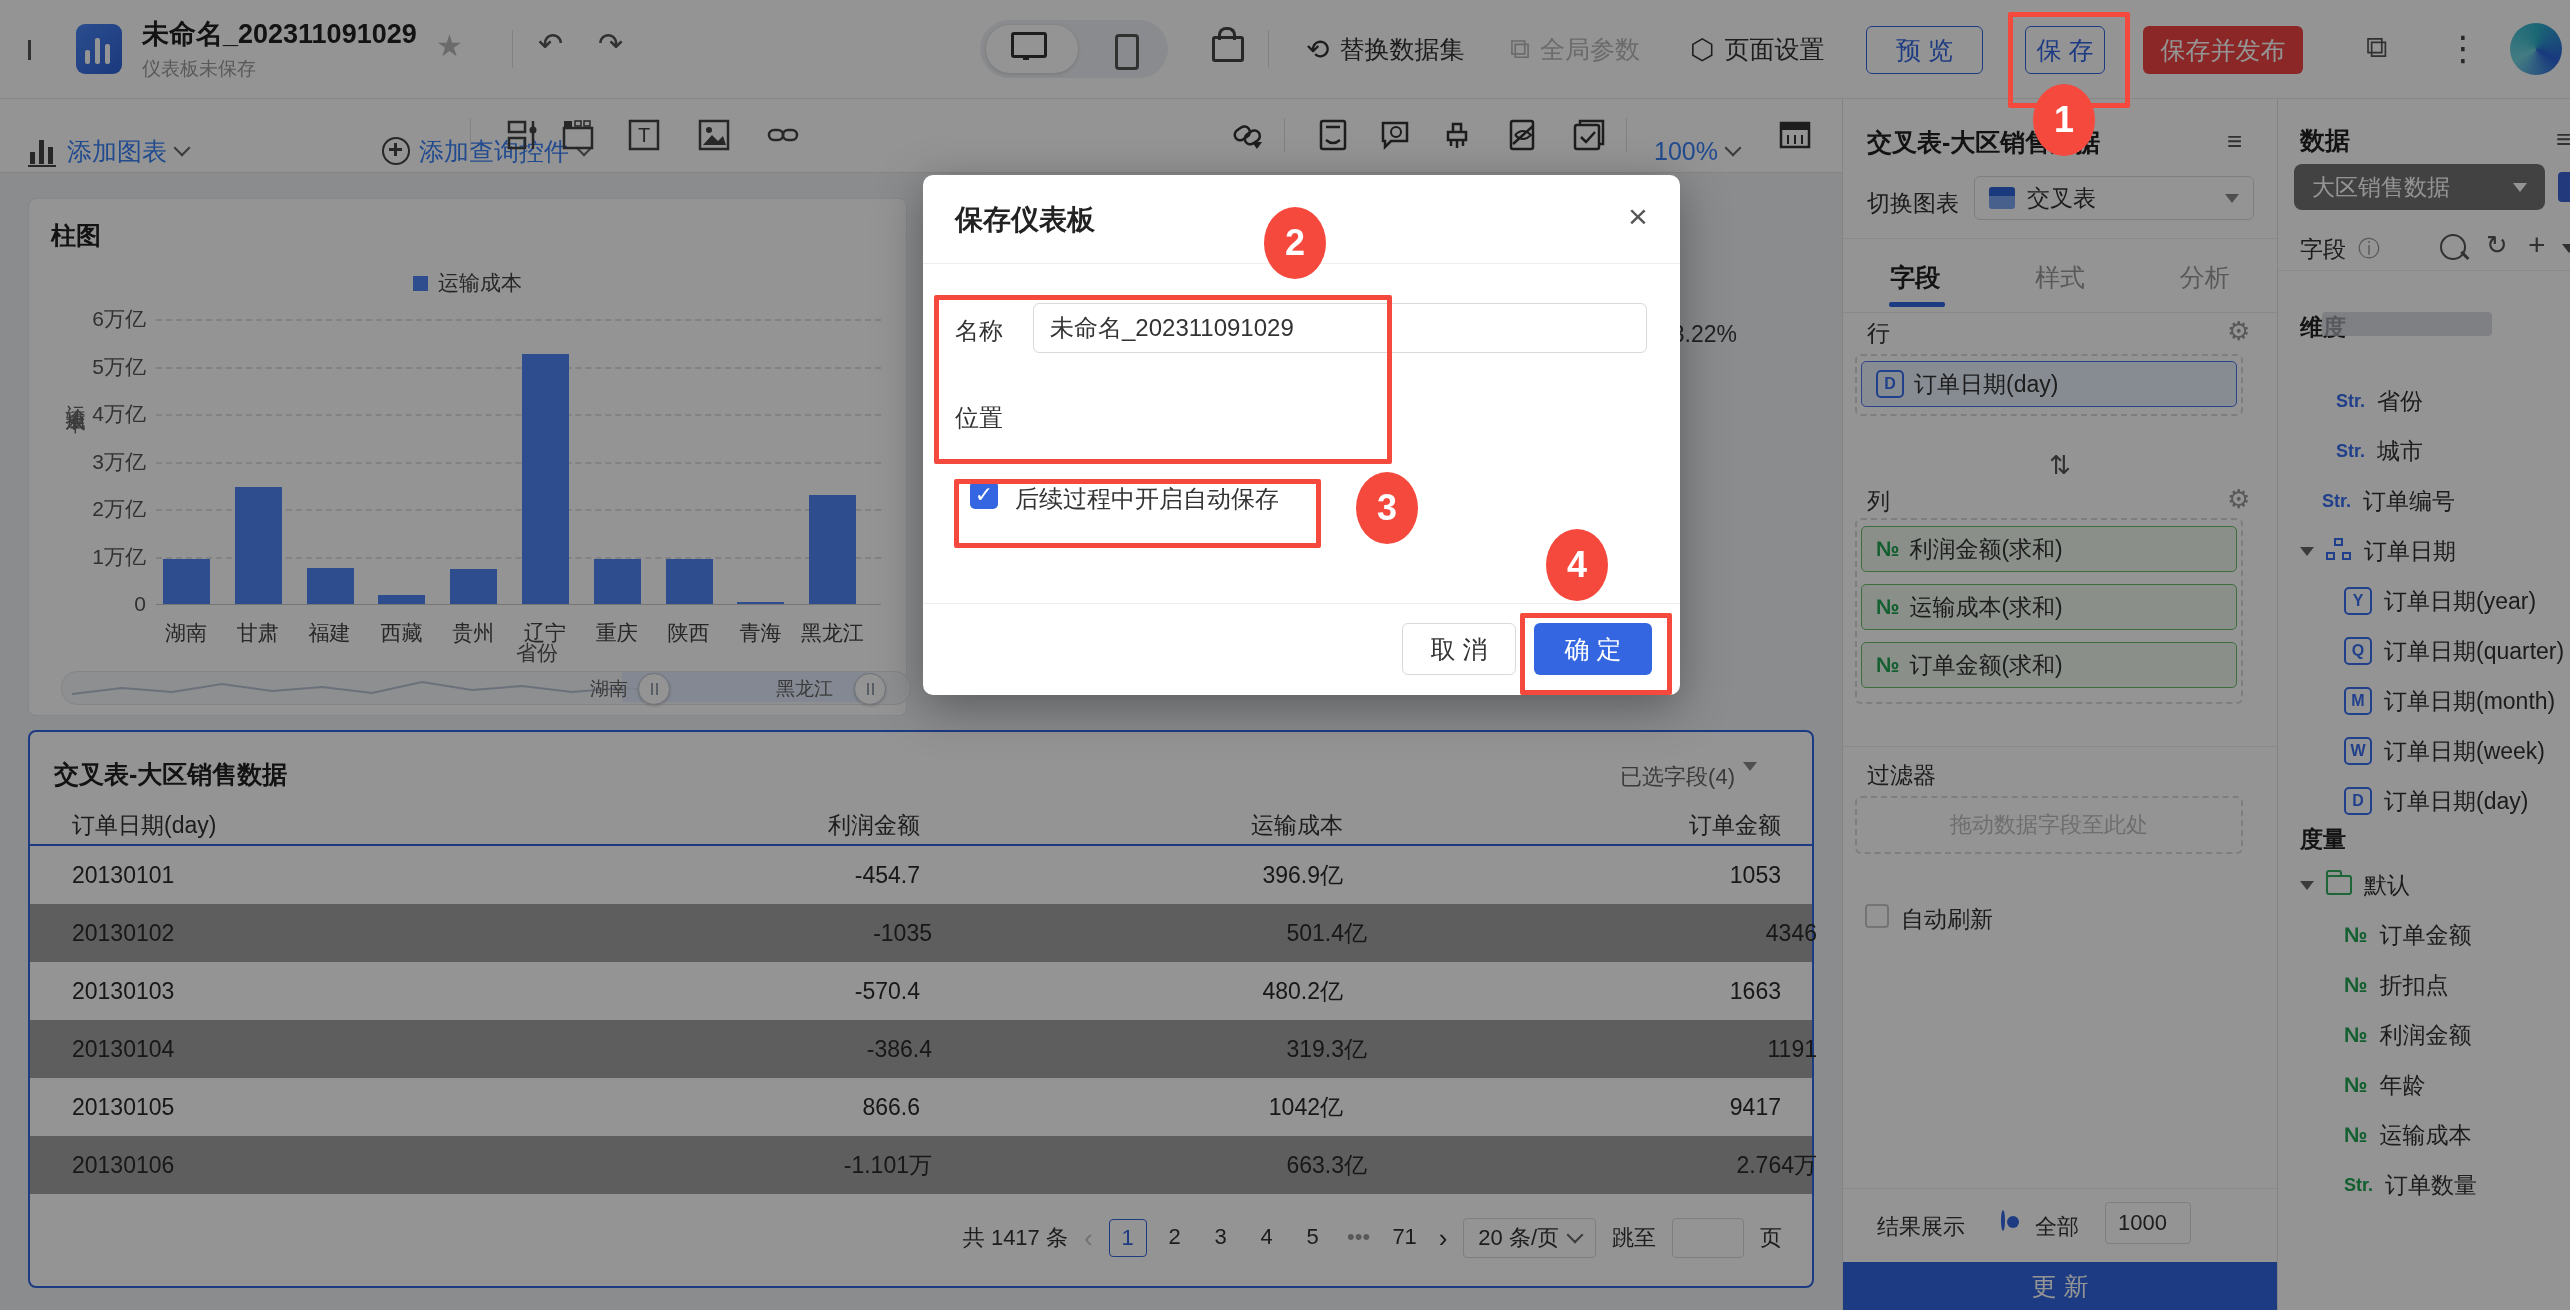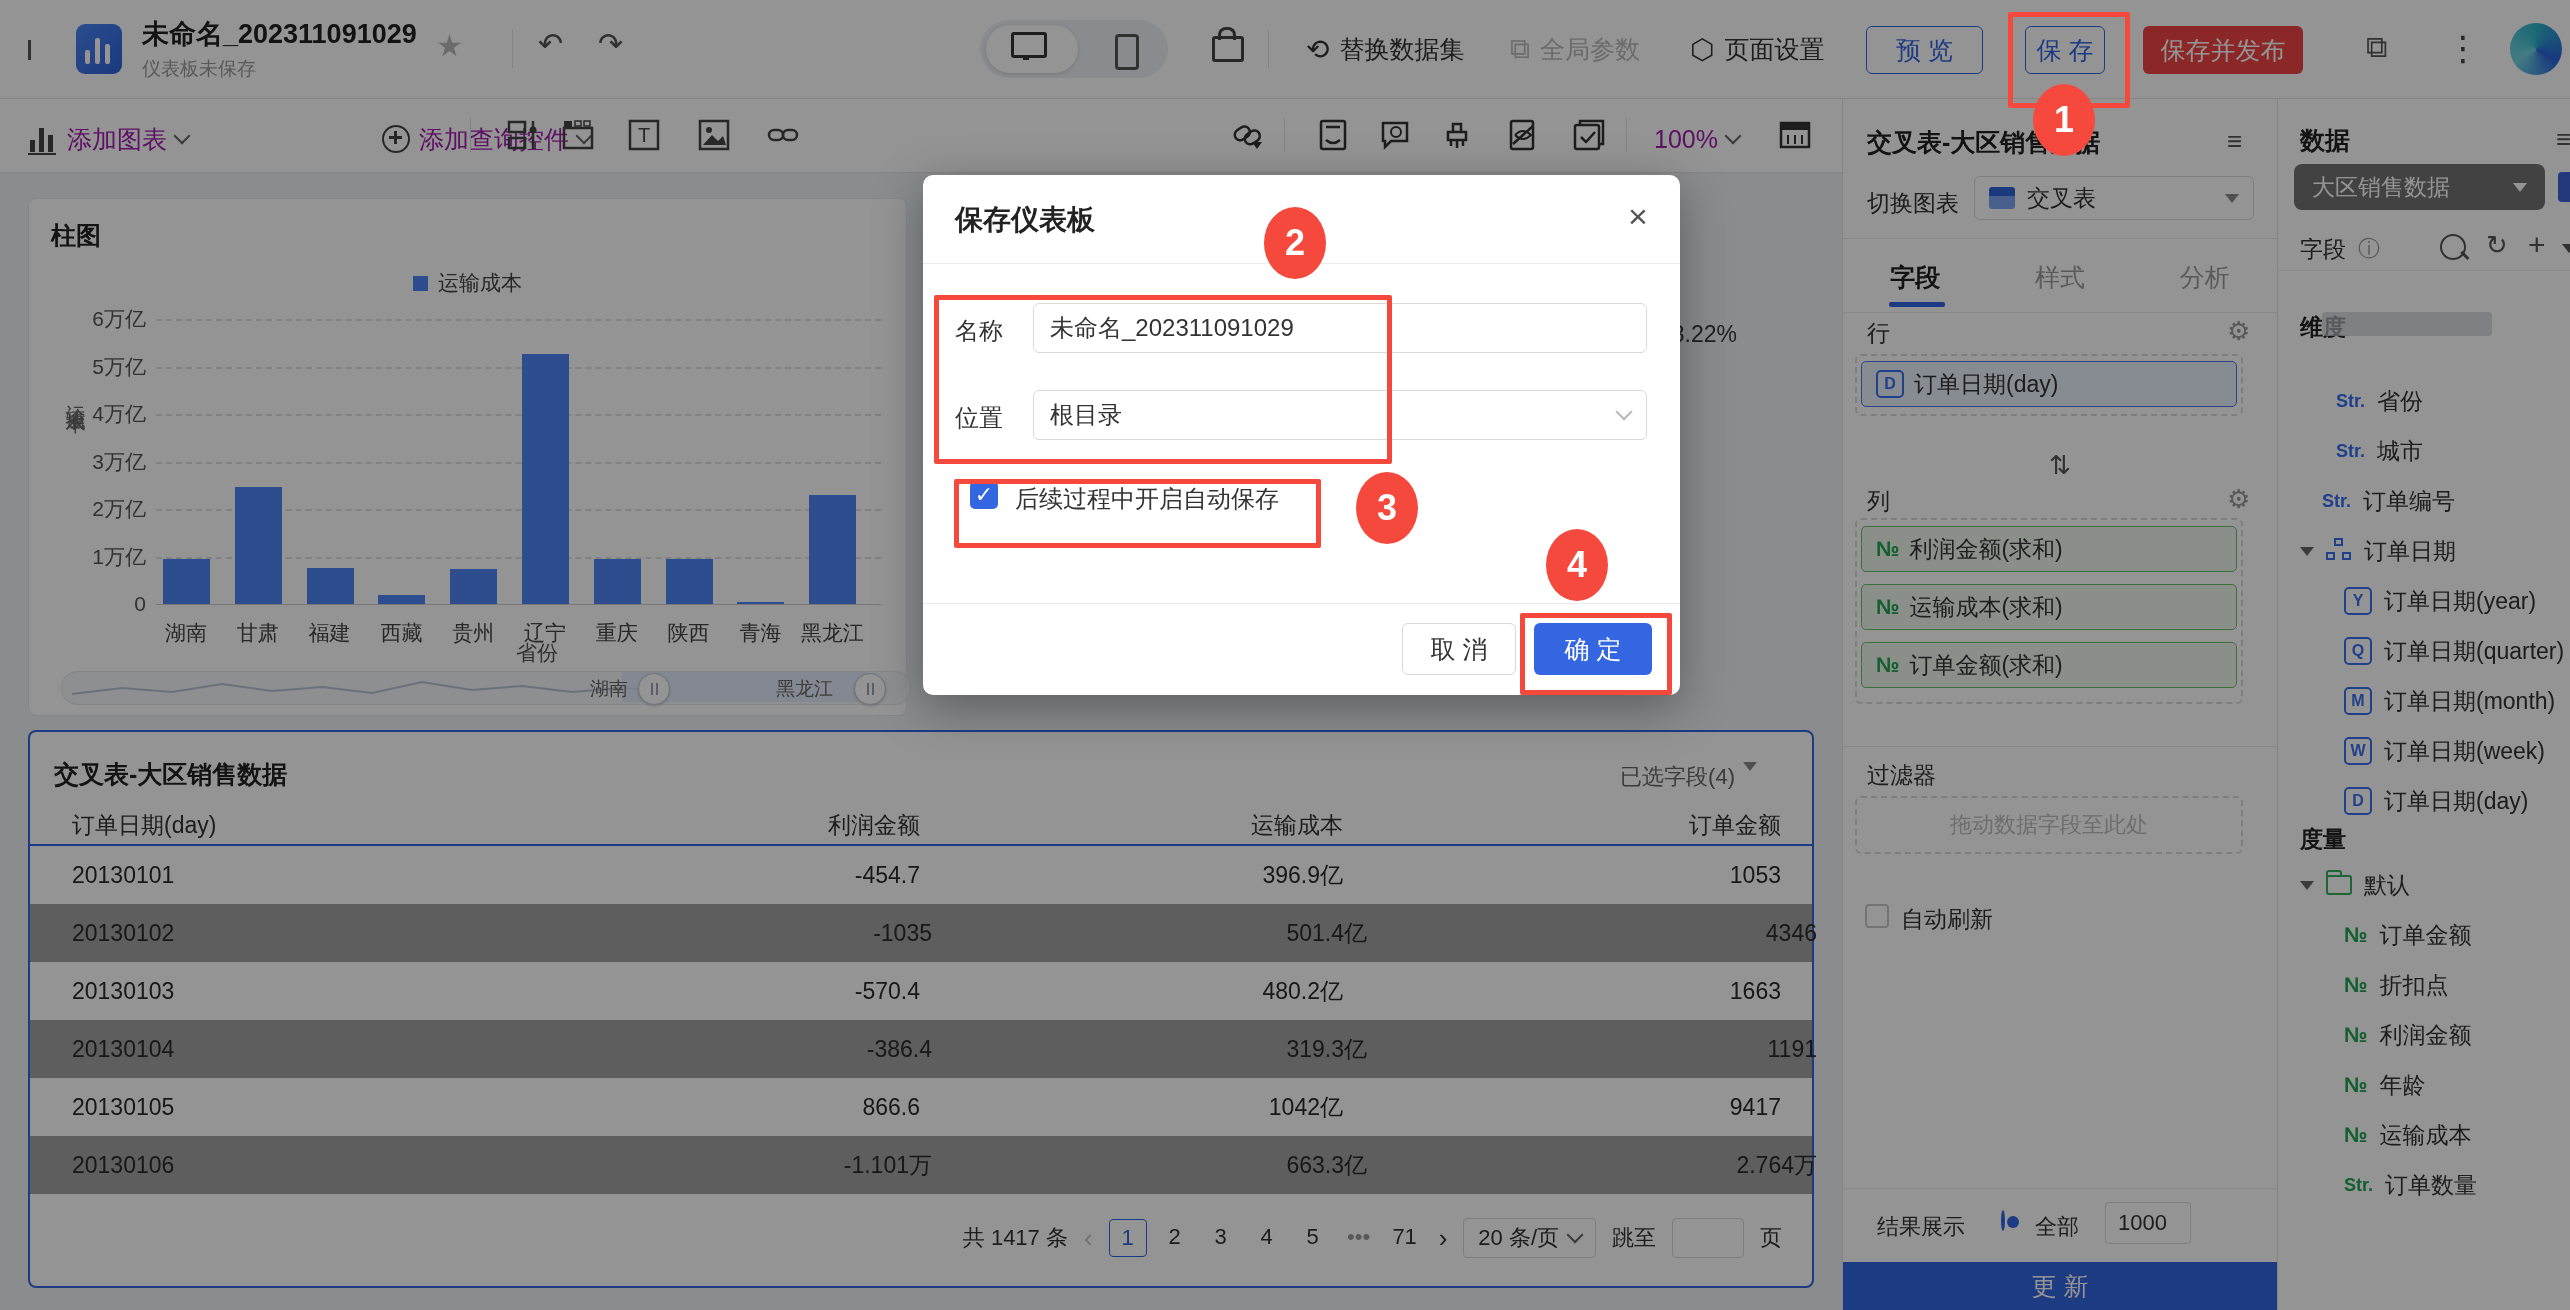--- a/index.html
+++ b/index.html
@@ -35,21 +35,21 @@
     align-items:center;justify-content:center;box-sizing:border-box;}
   .btn.ghost{border:1px solid #3366e0;color:#3366e0;background:#fff;}
   .btn.fill{background:#ef4444;color:#fff;}
   #avatar{left:2510px;top:23px;width:52px;height:52px;border-radius:50%;
     background:conic-gradient(#2fb3c9,#2a62d9,#74d6e0,#2fb3c9);}
   .kebab{font-size:34px;color:#444;letter-spacing:0;}
   
   #main{position:absolute;left:0;top:98px;width:2570px;height:1212px;display:flex;}
   #canvas-col{width:1844px;height:1212px;display:flex;flex-direction:column;}
   #toolbar2{position:relative;height:74px;background:#fff;border-bottom:1px solid #e4e4e4;flex:none;}
-  .tb-item{position:absolute;top:4px;height:74px;display:flex;align-items:center;gap:9px;font-size:25px;color:#a21caf;}
+  .tb-item{position:absolute;top:16px;height:74px;display:flex;align-items:center;gap:9px;font-size:25px;color:#3b82f6;}
   .chev-dn{width:10px;height:10px;border-right:2px solid #666;border-bottom:2px solid #666;
     transform:rotate(45deg);margin-top:-6px;}
   .tb-ic{position:absolute;top:20px;width:34px;height:34px;color:#3d3d3d;}
   .tb-ic svg{width:34px;height:34px;}
   .minibar{position:absolute;bottom:0;background:#444;width:5px;}
   #canvas{position:relative;flex:1;background:#eff1f4;overflow:hidden;}
   .card{position:absolute;background:#fff;border-radius:8px;border:1px solid #e6e8ec;}
   
   #bar-card{left:28px;top:25px;width:877px;height:516px;}
   #bar-title{left:22px;top:20px;font-size:25px;font-weight:bold;color:#222;}
@@ -608,24 +608,20 @@
 
   <div id="dim"></div>
 
   <div id="modal">
     <div class="abs" id="modal-title">保存仪表板</div>
     <span class="abs" id="modal-close">×</span>
     <div class="hr" style="top:88px;border-top-color:#ededed"></div>
     <span class="abs m-label" style="left:32px;top:140px">名称</span>
     <input class="m-input" style="top: 128px;" value="未命名_202311091029">
     <span class="abs m-label" style="left:32px;top:227px">位置</span>
-    <div class="m-input" style="top:215px;display:flex;align-items:center">
-      <span>根目录</span>
-      <span class="chev-dn" style="margin-left:auto;border-color:#b9b9b9"></span>
-    </div>
     <span id="m-check">✓</span>
     <span class="abs" style="left:92px;top:308px;font-size:24px;color:#333">后续过程中开启自动保存</span>
     <div class="hr" style="top:428px;border-top-color:#ededed"></div>
     <div class="m-btn" style="left:479px;width:114px;border:1px solid #d9d9d9;color:#333">取 消</div>
     <div class="m-btn" style="left:611px;width:118px;background:#3366e0;color:#fff">确 定</div>
   </div>
 
   <div class="ann-box" style="left:2008px;top:12px;width:112px;height:86px"></div>
   <div class="ann-box" style="left:934px;top:295px;width:448px;height:159px;z-index:21"></div>
   <div class="ann-box" style="left:954px;top:479px;width:357px;height:59px;z-index:21"></div>

